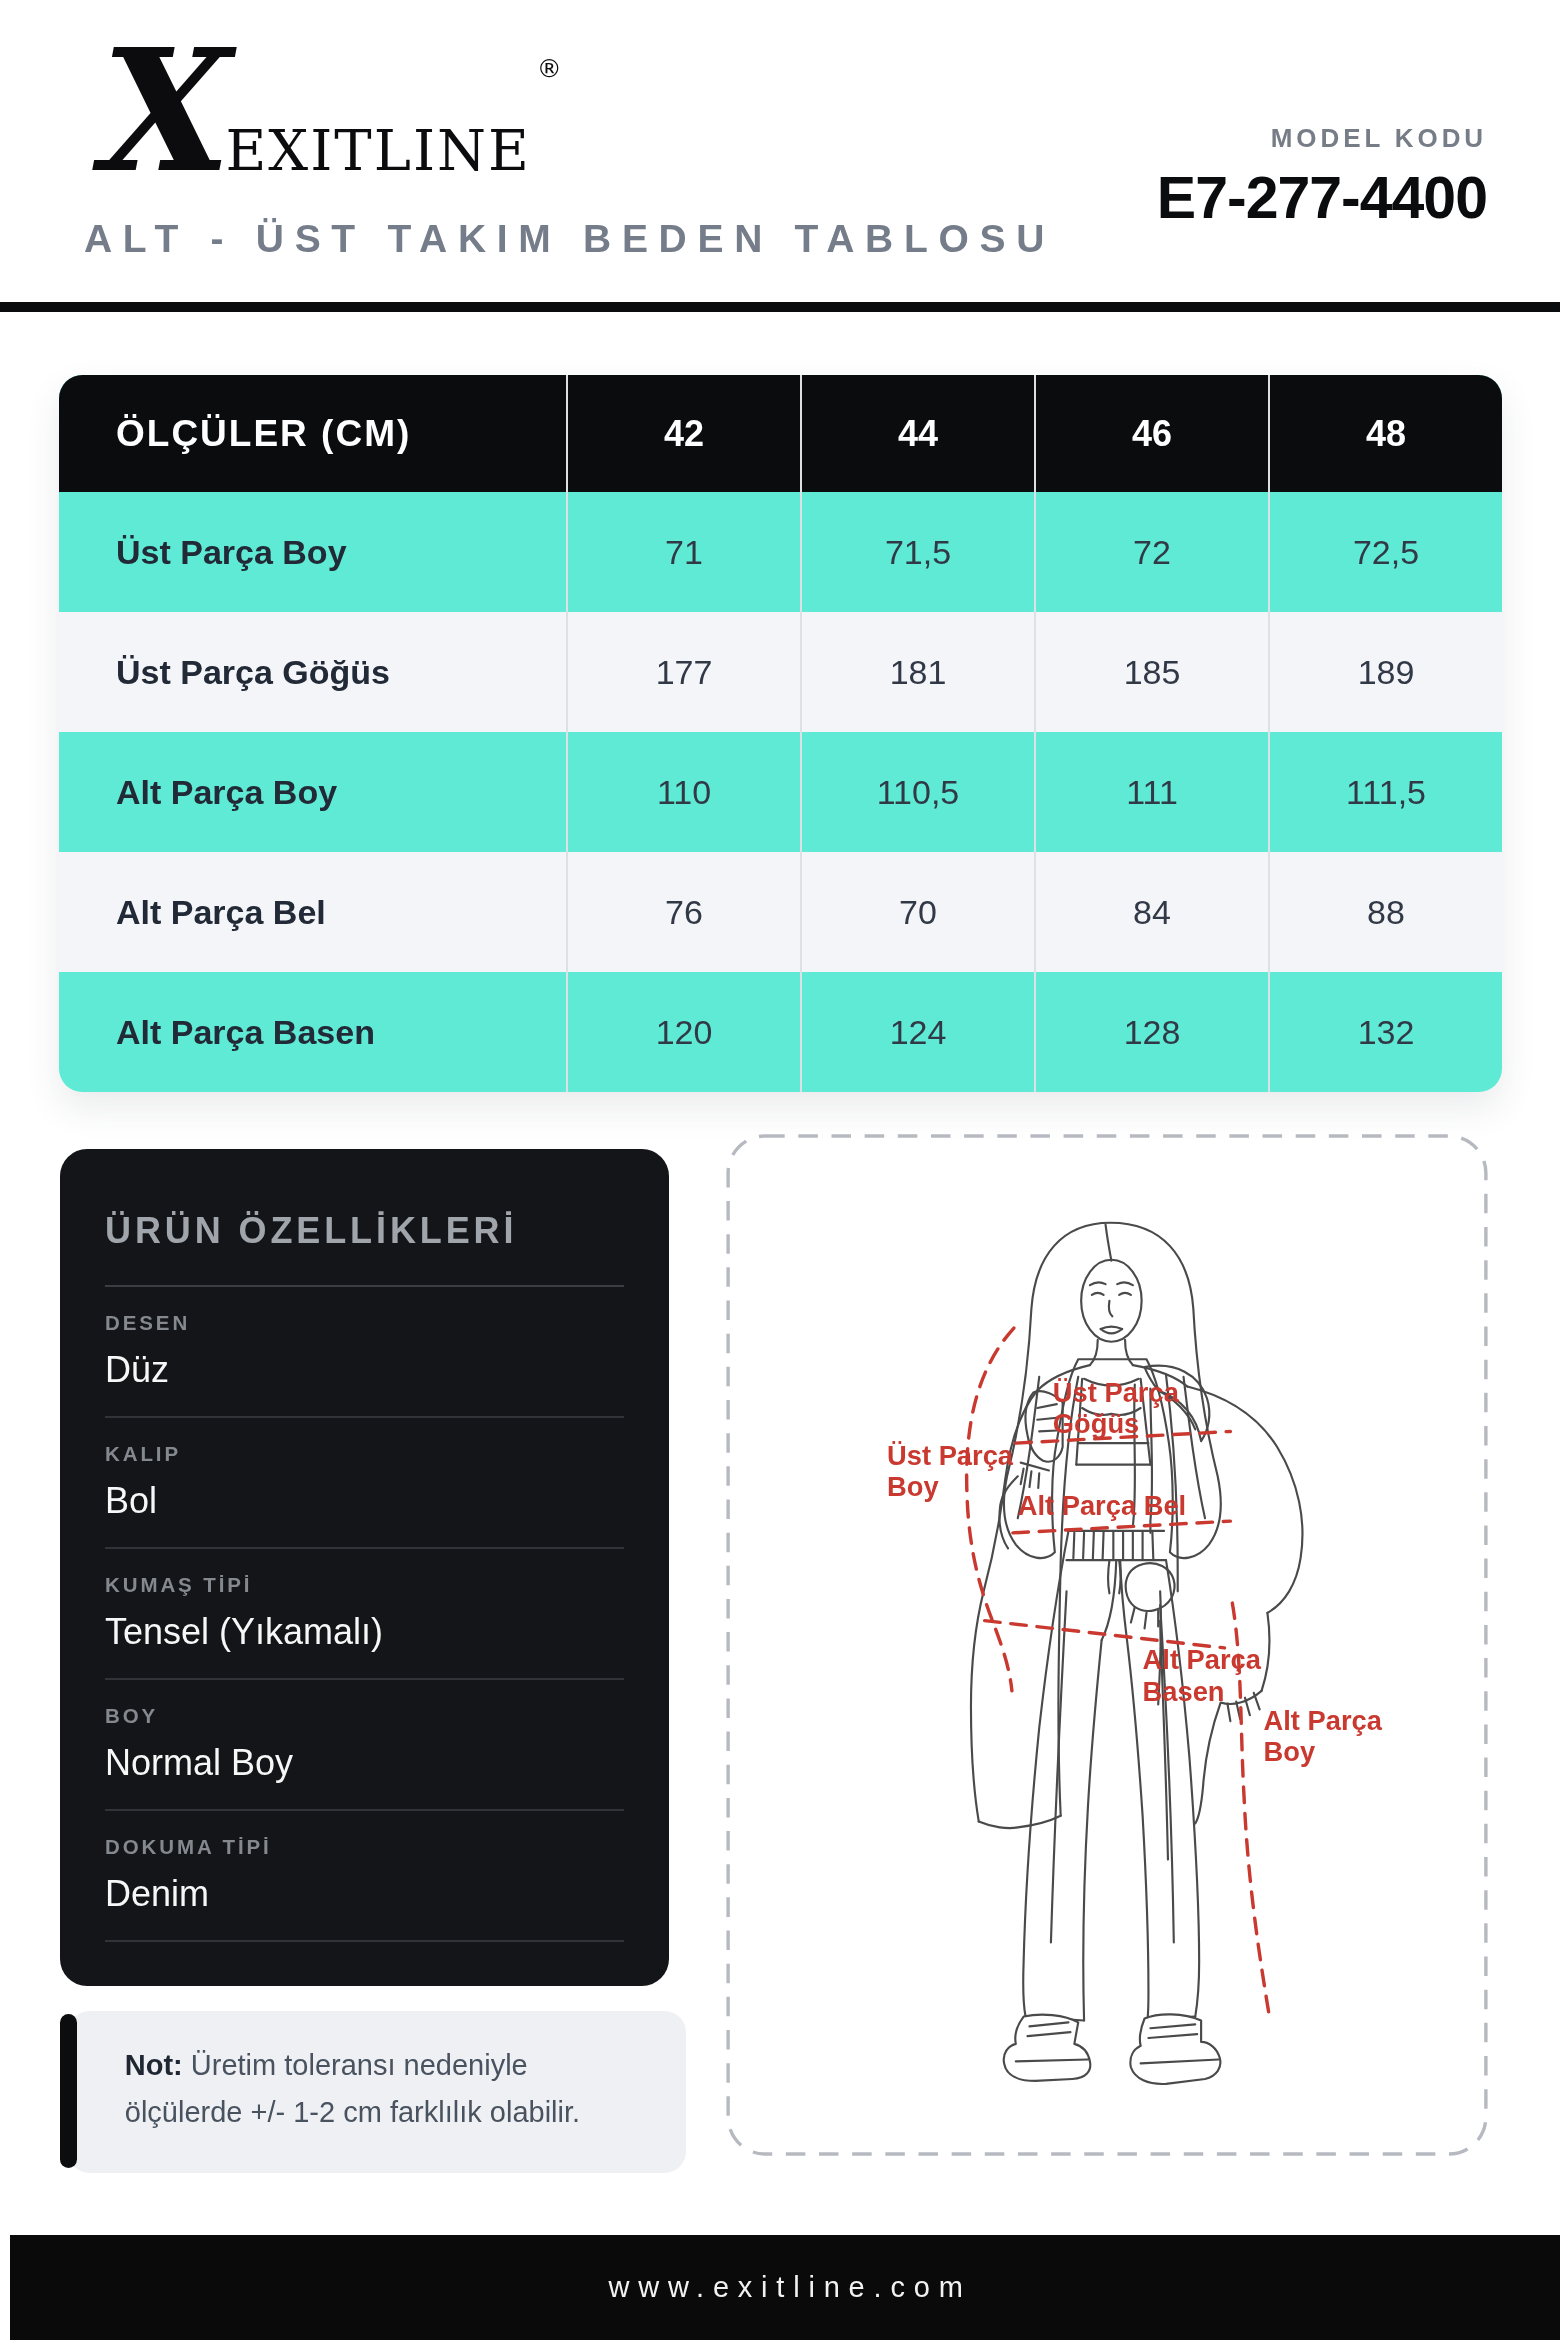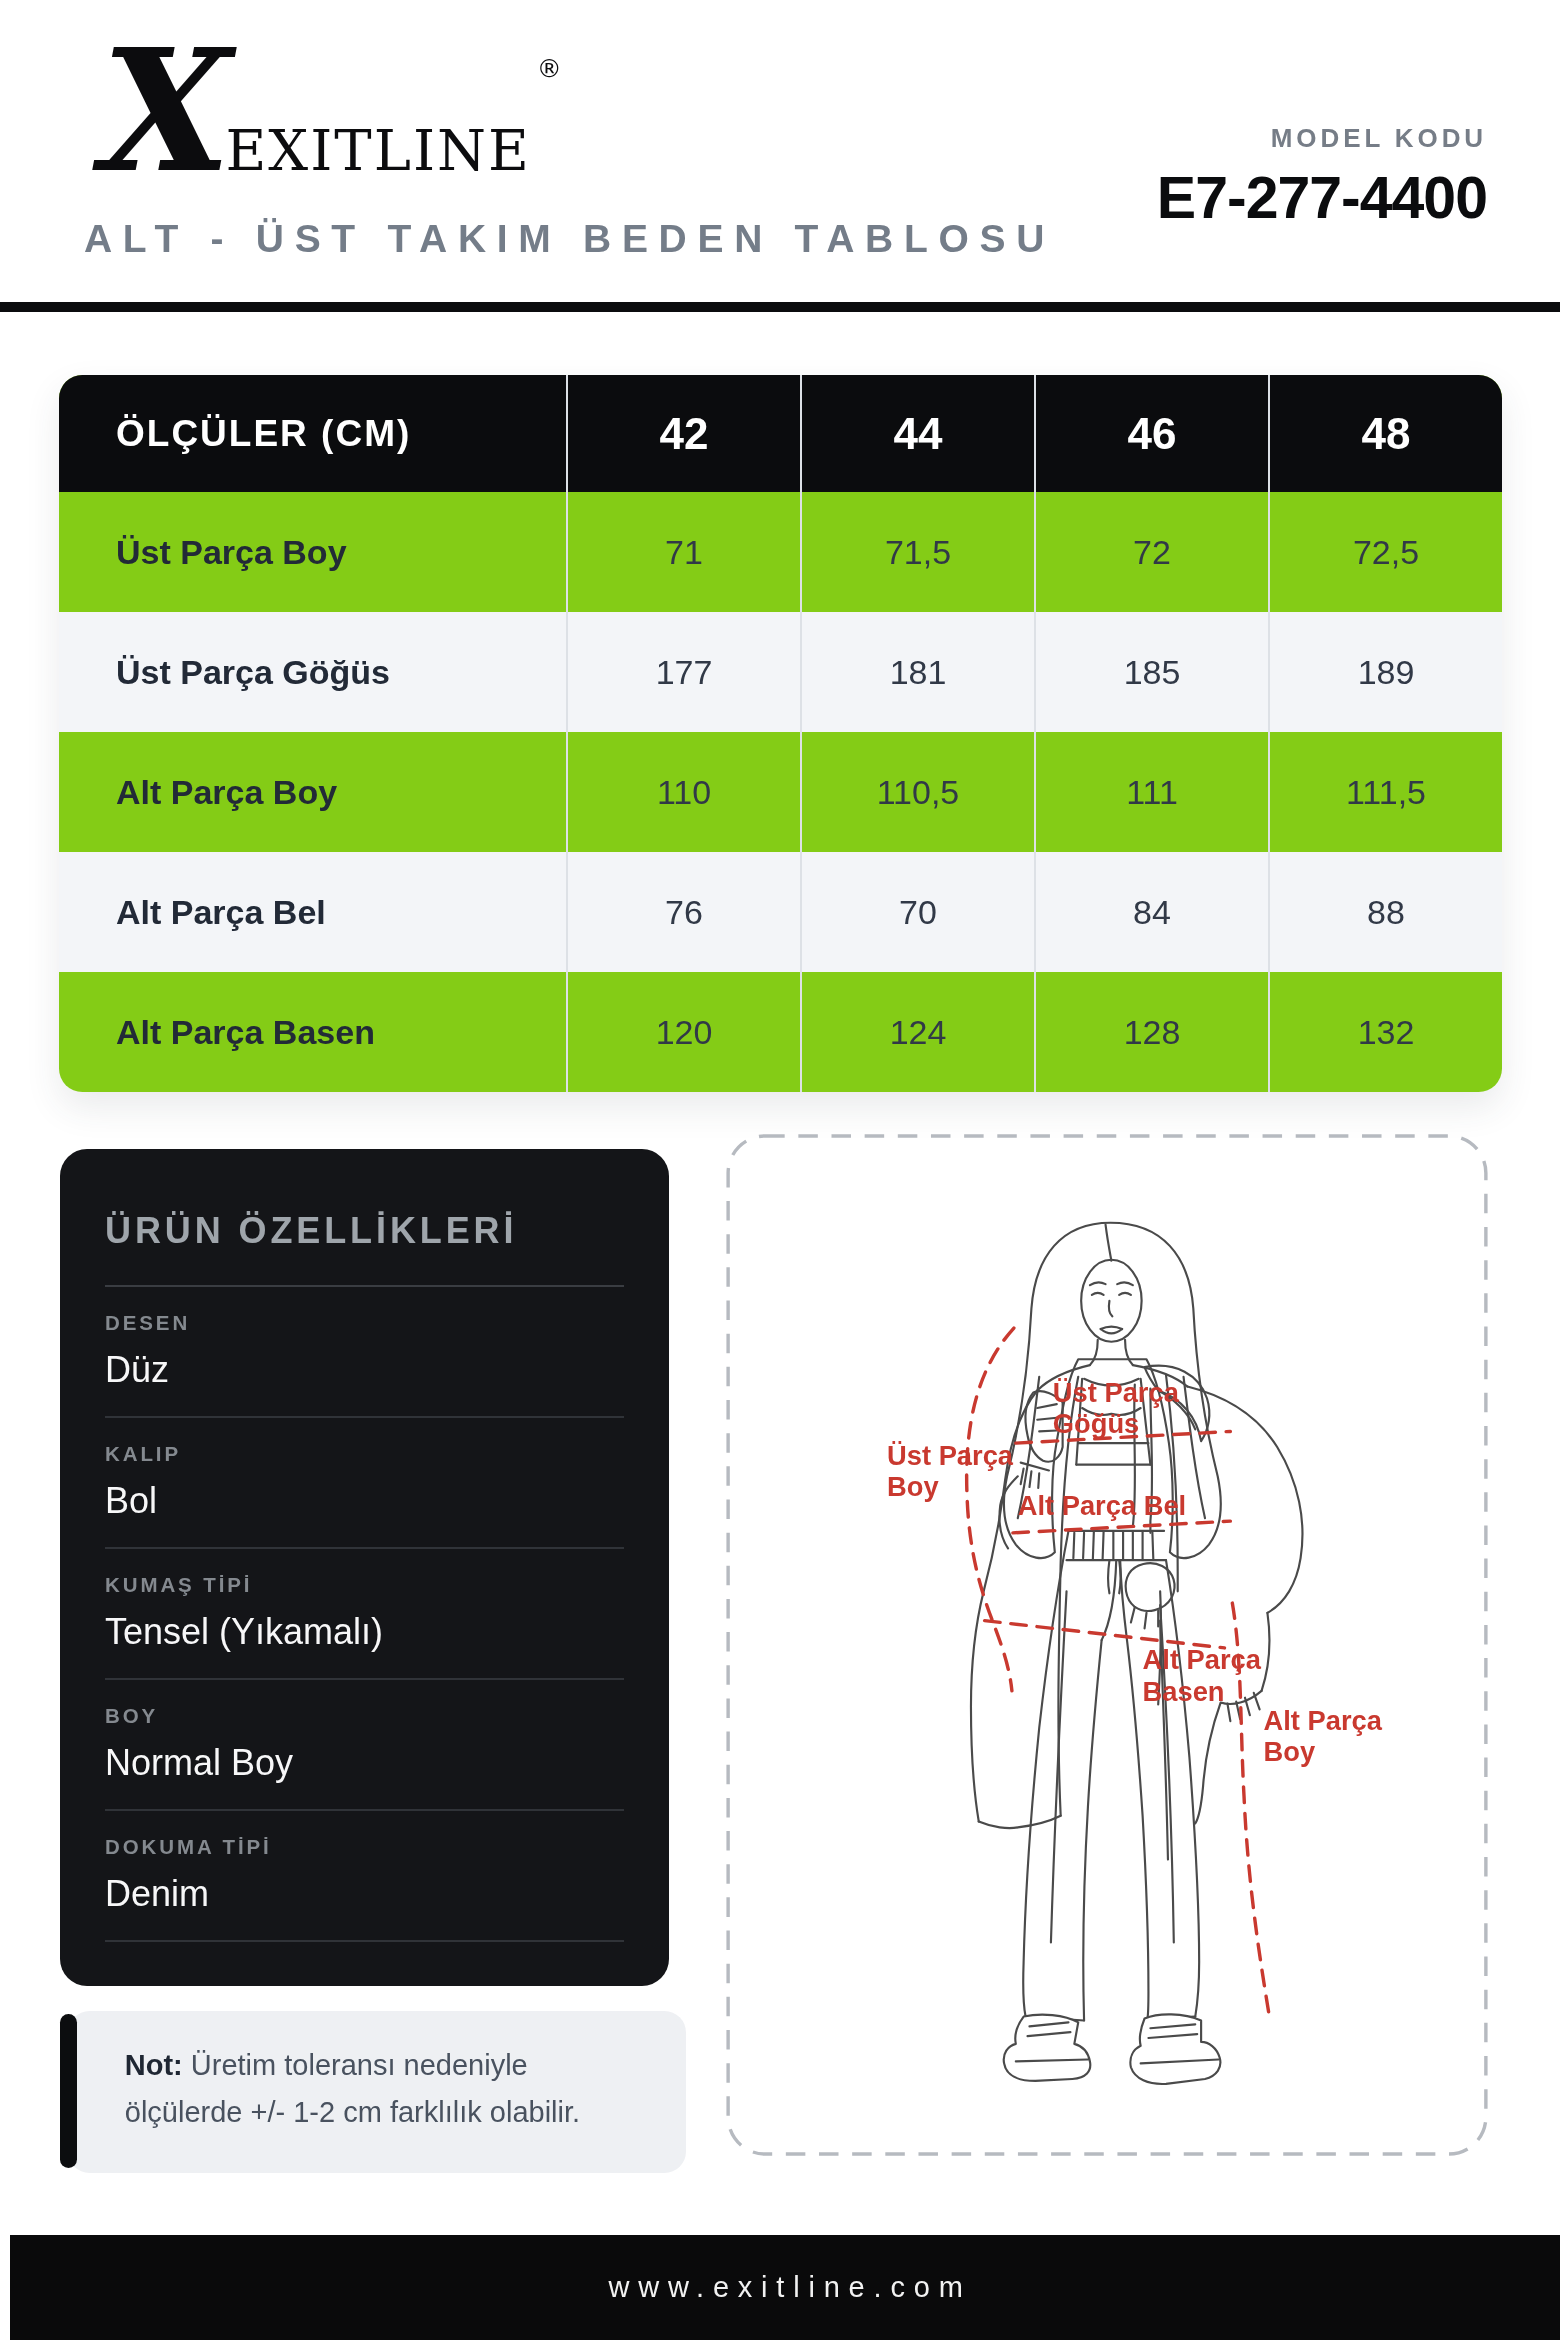--- a/index.html
+++ b/index.html
@@ -14,30 +14,30 @@
   .subtitle{position:absolute;left:84px;top:217px;font-size:39px;font-weight:700;
             letter-spacing:10.7px;color:#747d89;white-space:nowrap;}
   .model-block{position:absolute;right:73px;top:123px;text-align:right;}
   .model-label{font-size:26px;font-weight:700;letter-spacing:3.9px;color:#767d87;}
   .model-code{font-size:59px;font-weight:800;color:#0b0c0e;letter-spacing:-1px;margin-top:9.8px;
               font-stretch:condensed;}
   .top-divider{position:absolute;left:0;top:302px;width:1560px;height:9.8px;background:#0b0c0e;}
 
   
   .size-table{position:absolute;left:59px;top:375px;width:1443px;border-radius:23.4px;
-              background:#84cc16;box-shadow:0 15.6px 35px rgba(45,55,70,.10);overflow:hidden;}
+              background:#5eead4;box-shadow:0 15.6px 35px rgba(45,55,70,.10);overflow:hidden;}
   .t-header{display:grid;grid-template-columns:507px 234px 234px 234px 234px;height:117px;
             background:#0b0c0e;color:#ffffff;align-items:center;}
   .t-row{display:grid;grid-template-columns:507px 234px 234px 234px 234px;height:120px;align-items:center;}
   .t-row.alt{background:#f3f5f8;}
   .cell{height:100%;display:flex;align-items:center;box-sizing:border-box;}
   .label-cell{padding-left:57px;}
   .vcell{justify-content:center;border-left:2px solid #dde1e6;}
   .head-label{font-size:37px;font-weight:800;letter-spacing:2px;}
-  .head-size{font-size:44px;font-weight:800;text-align:right;}
+  .head-size{font-size:36px;font-weight:800;text-align:right;}
   .row-label{font-size:34px;font-weight:700;color:#222a37;}
   .row-value{font-size:34px;font-weight:500;color:#313947;}
 
   
   .features{position:absolute;left:60px;top:1149px;width:609px;height:837px;background:#141518;
             border-radius:27px;box-sizing:border-box;padding:38px 45px 0 45px;}
   .features-title{font-size:36px;font-weight:700;color:#9fa5ab;letter-spacing:3.9px;margin:23.4px 0 33px 0;}
   .title-divider{height:0;border-bottom:2px solid #3a3d42;}
   .feat-item{padding:23.4px 0 25px 0;border-bottom:2px solid #303338;}
   .feat-label{font-size:20.5px;font-weight:700;color:#84898f;letter-spacing:2.9px;margin-bottom:14.6px;}

